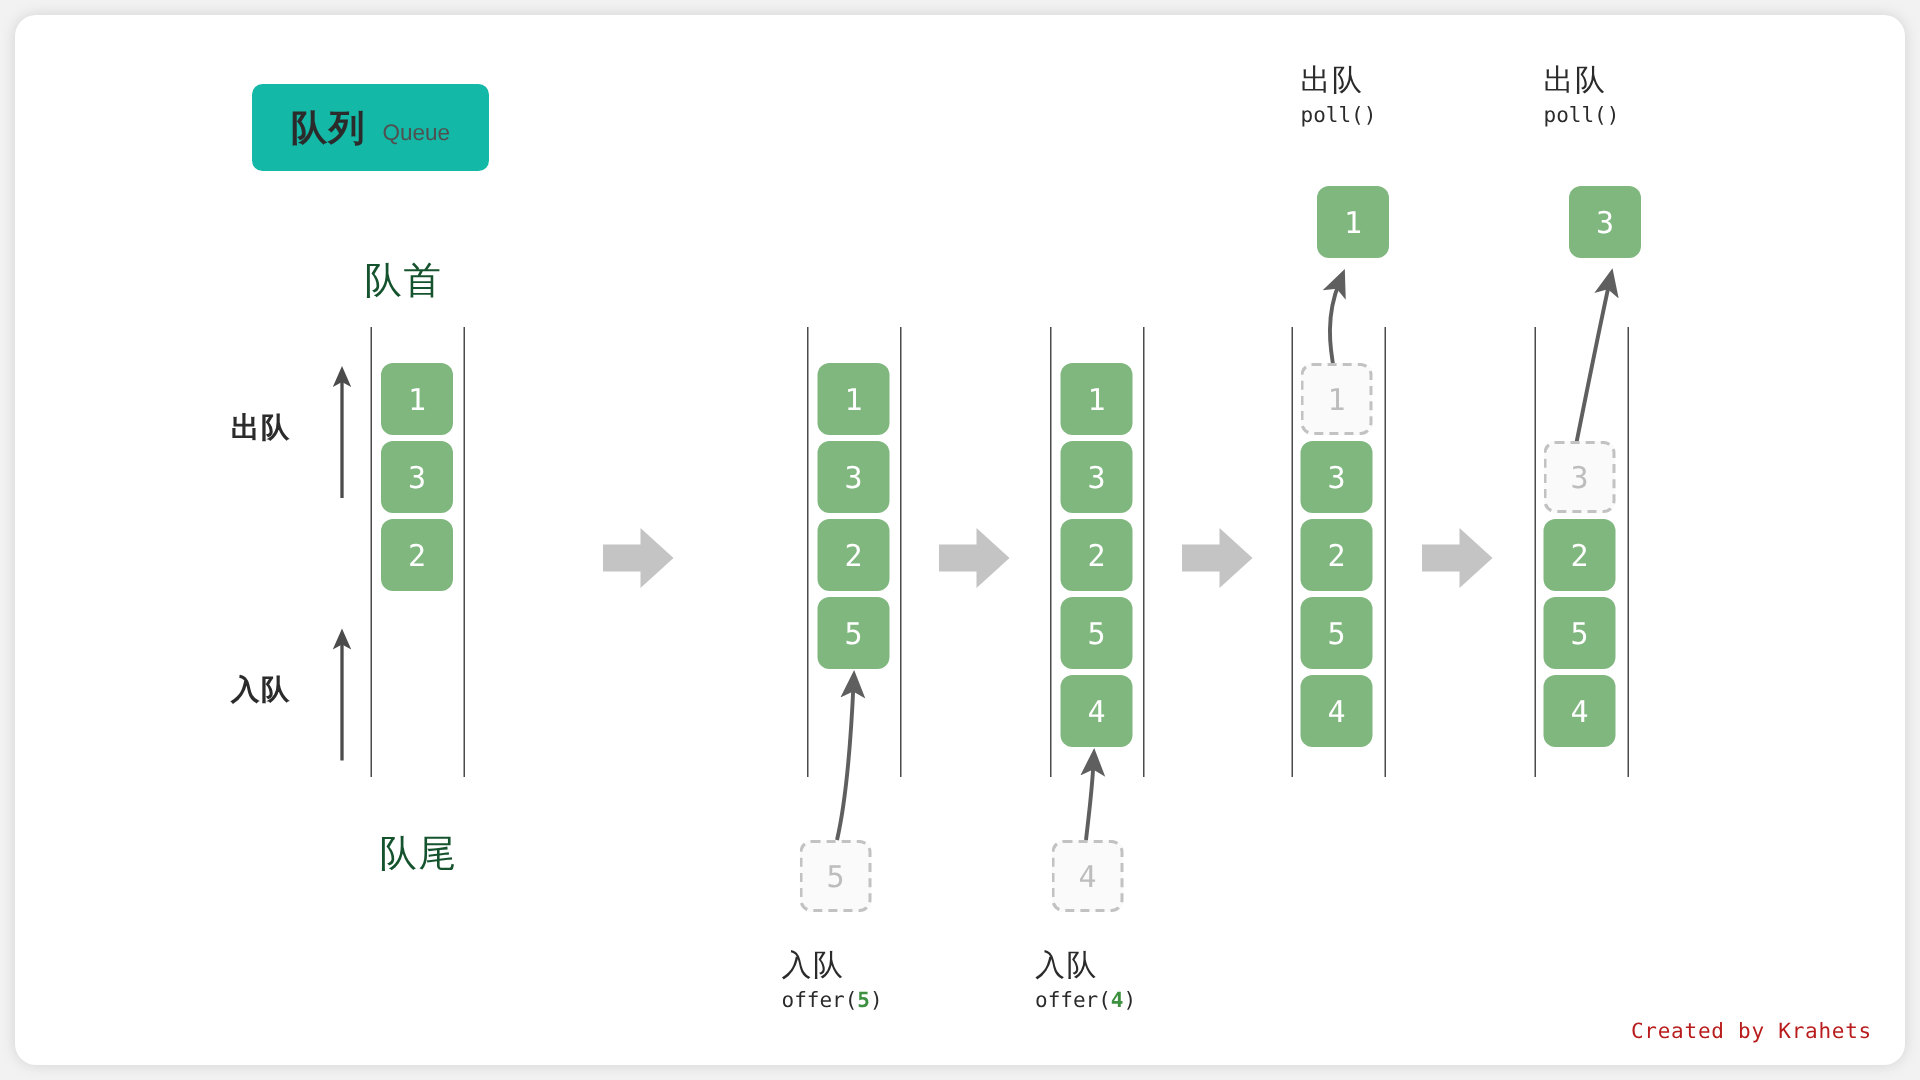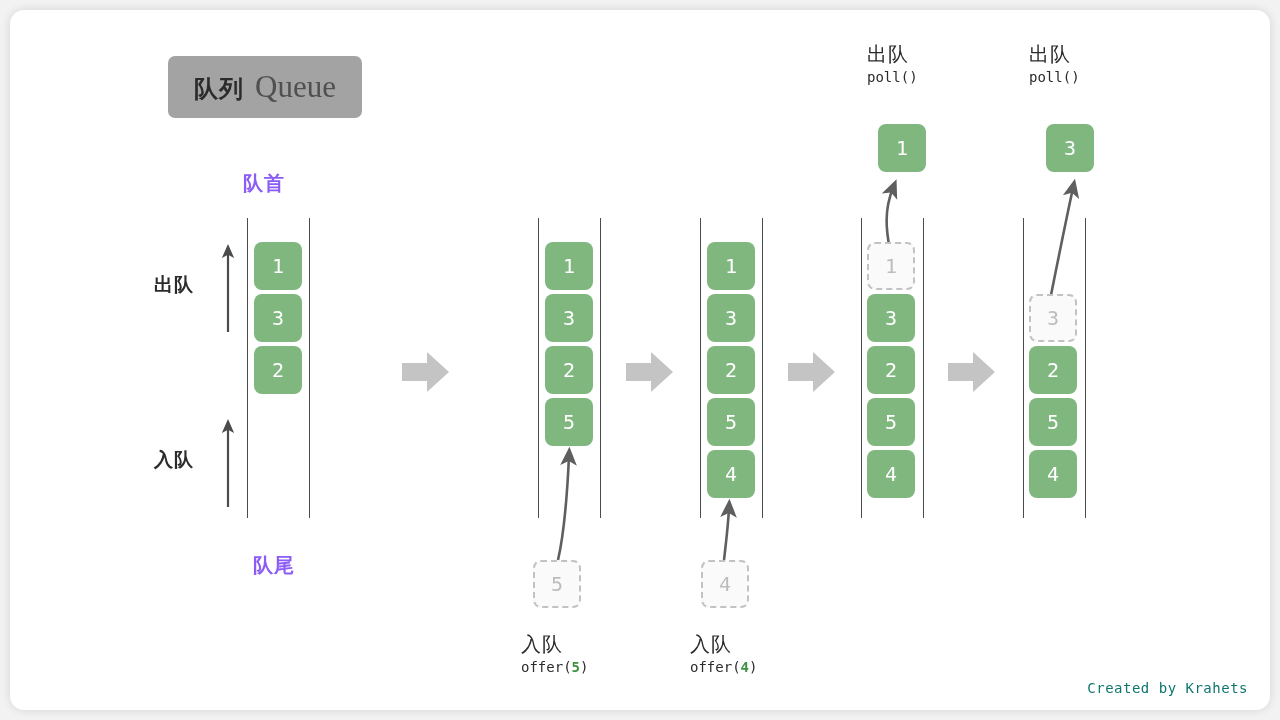--- a/index.html
+++ b/index.html
@@ -19,45 +19,45 @@
     background: #ffffff;
     border-radius: 14px;
     box-shadow: 0 0 10px rgba(0,0,0,0.13);
     overflow: hidden;
   }
   .abs { position: absolute; }
 
   
   #title-badge {
     left: 158px; top: 46px;
-    background: #a3a3a3;
+    background: #14b8a6;
     border-radius: 7px;
     padding: 13px 26px;
     display: flex;
     align-items: baseline;
     gap: 11px;
     white-space: nowrap;
   }
   #title-cn {
     font-size: 24px;
     font-weight: bold;
     color: #2b2b2b;
     letter-spacing: 1px;
   }
   #title-en {
-    font-size: 31px;
+    font-size: 15px;
     color: #505050;
-    font-family: Liberation Serif, serif;
+    font-family: Liberation Sans, sans-serif;
   }
 
   
   .cap-bold {
-    font-size: 20px;
-    font-weight: bold;
-    color: #8b5cf6;
+    font-size: 25px;
+    font-weight: normal;
+    color: #14532d;
     letter-spacing: 1px;
     white-space: nowrap;
   }
 
   
   .side-label {
     font-size: 19px;
     font-weight: bold;
     color: #2b2b2b;
     letter-spacing: 1px;
@@ -108,21 +108,21 @@
     font-size: 14px;
     color: #2b2b2b;
     font-family: "DejaVu Sans Mono", "Liberation Mono", monospace;
   }
   .op-code .num { color: #3f9142; font-weight: bold; }
 
   
   #watermark {
     right: 22px; bottom: 14px;
     font-size: 14px;
-    color: #0f766e;
+    color: #b91c1c;
     font-family: "DejaVu Sans Mono", "Liberation Mono", monospace;
     letter-spacing: 0.5px;
   }
   svg { display: block; overflow: visible; }
 </style>
 </head>
 <body>
 
 <div id="canvas">
 

